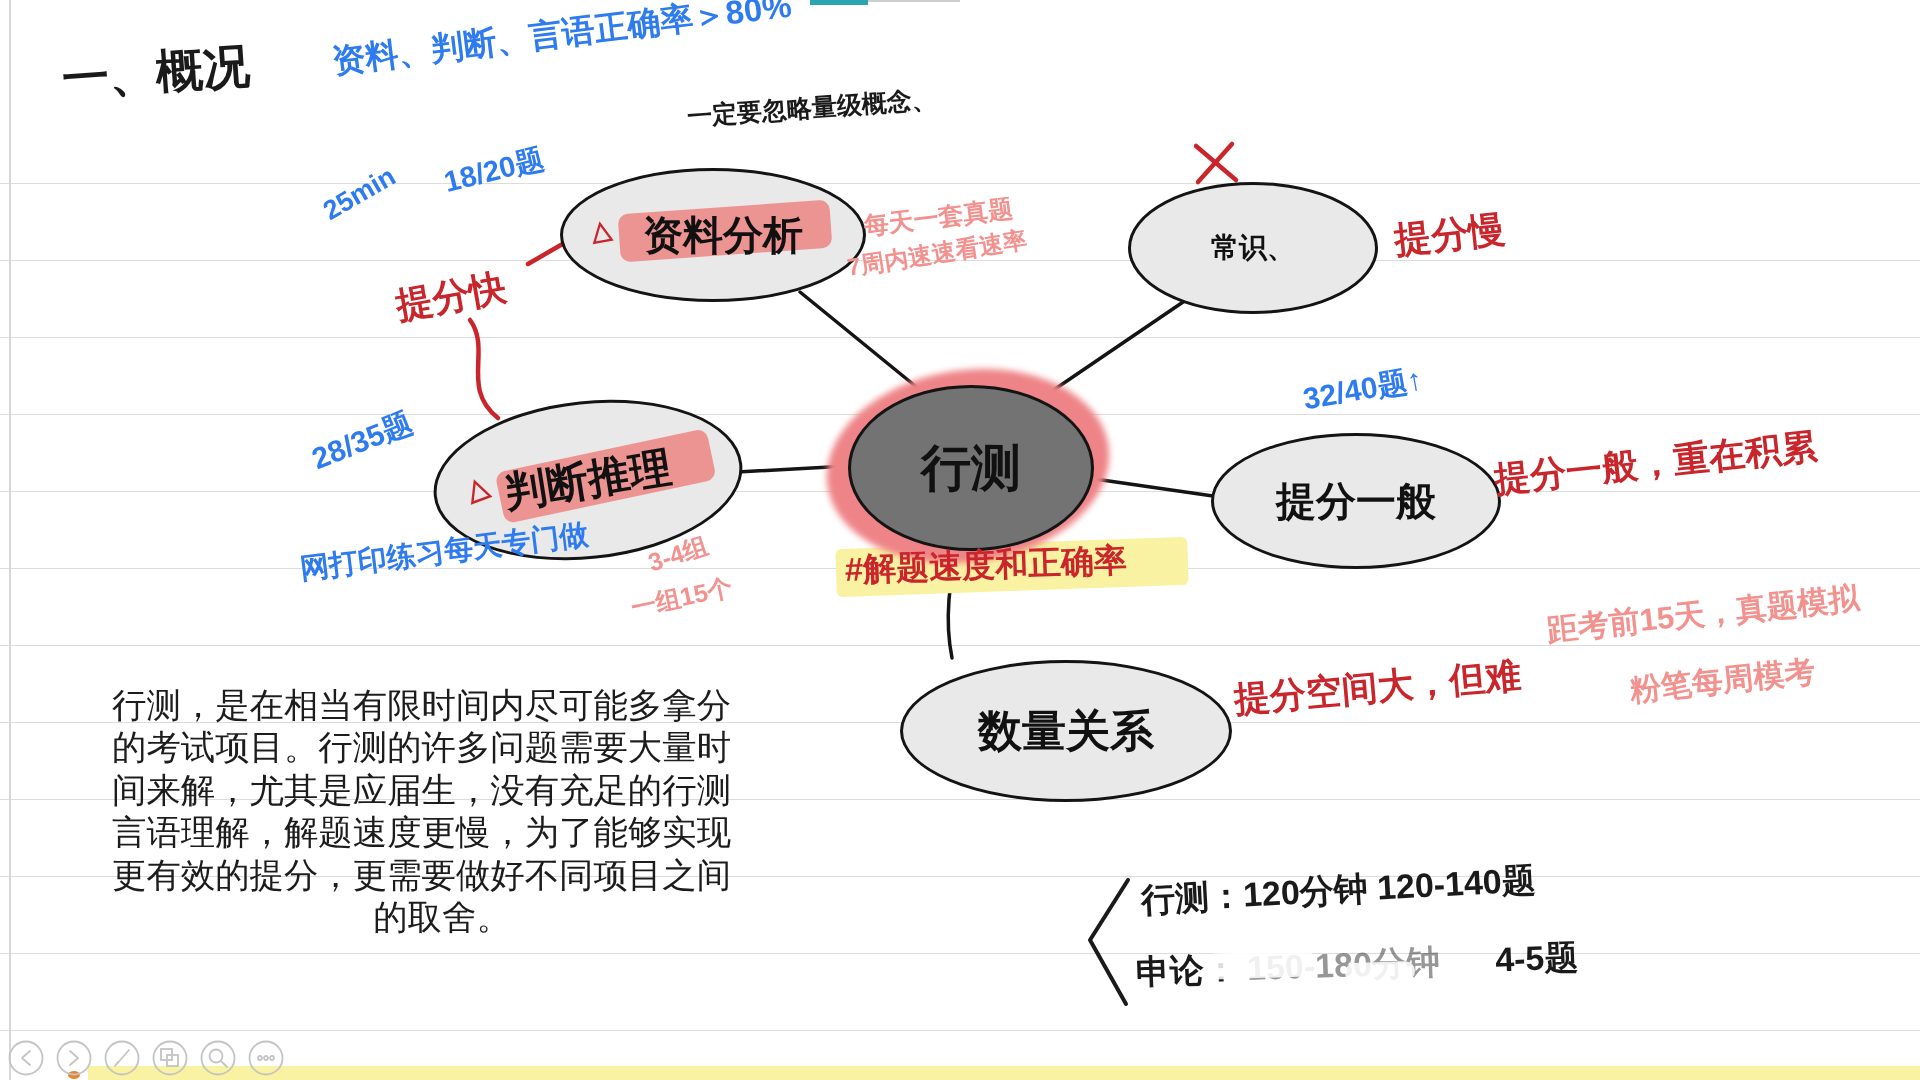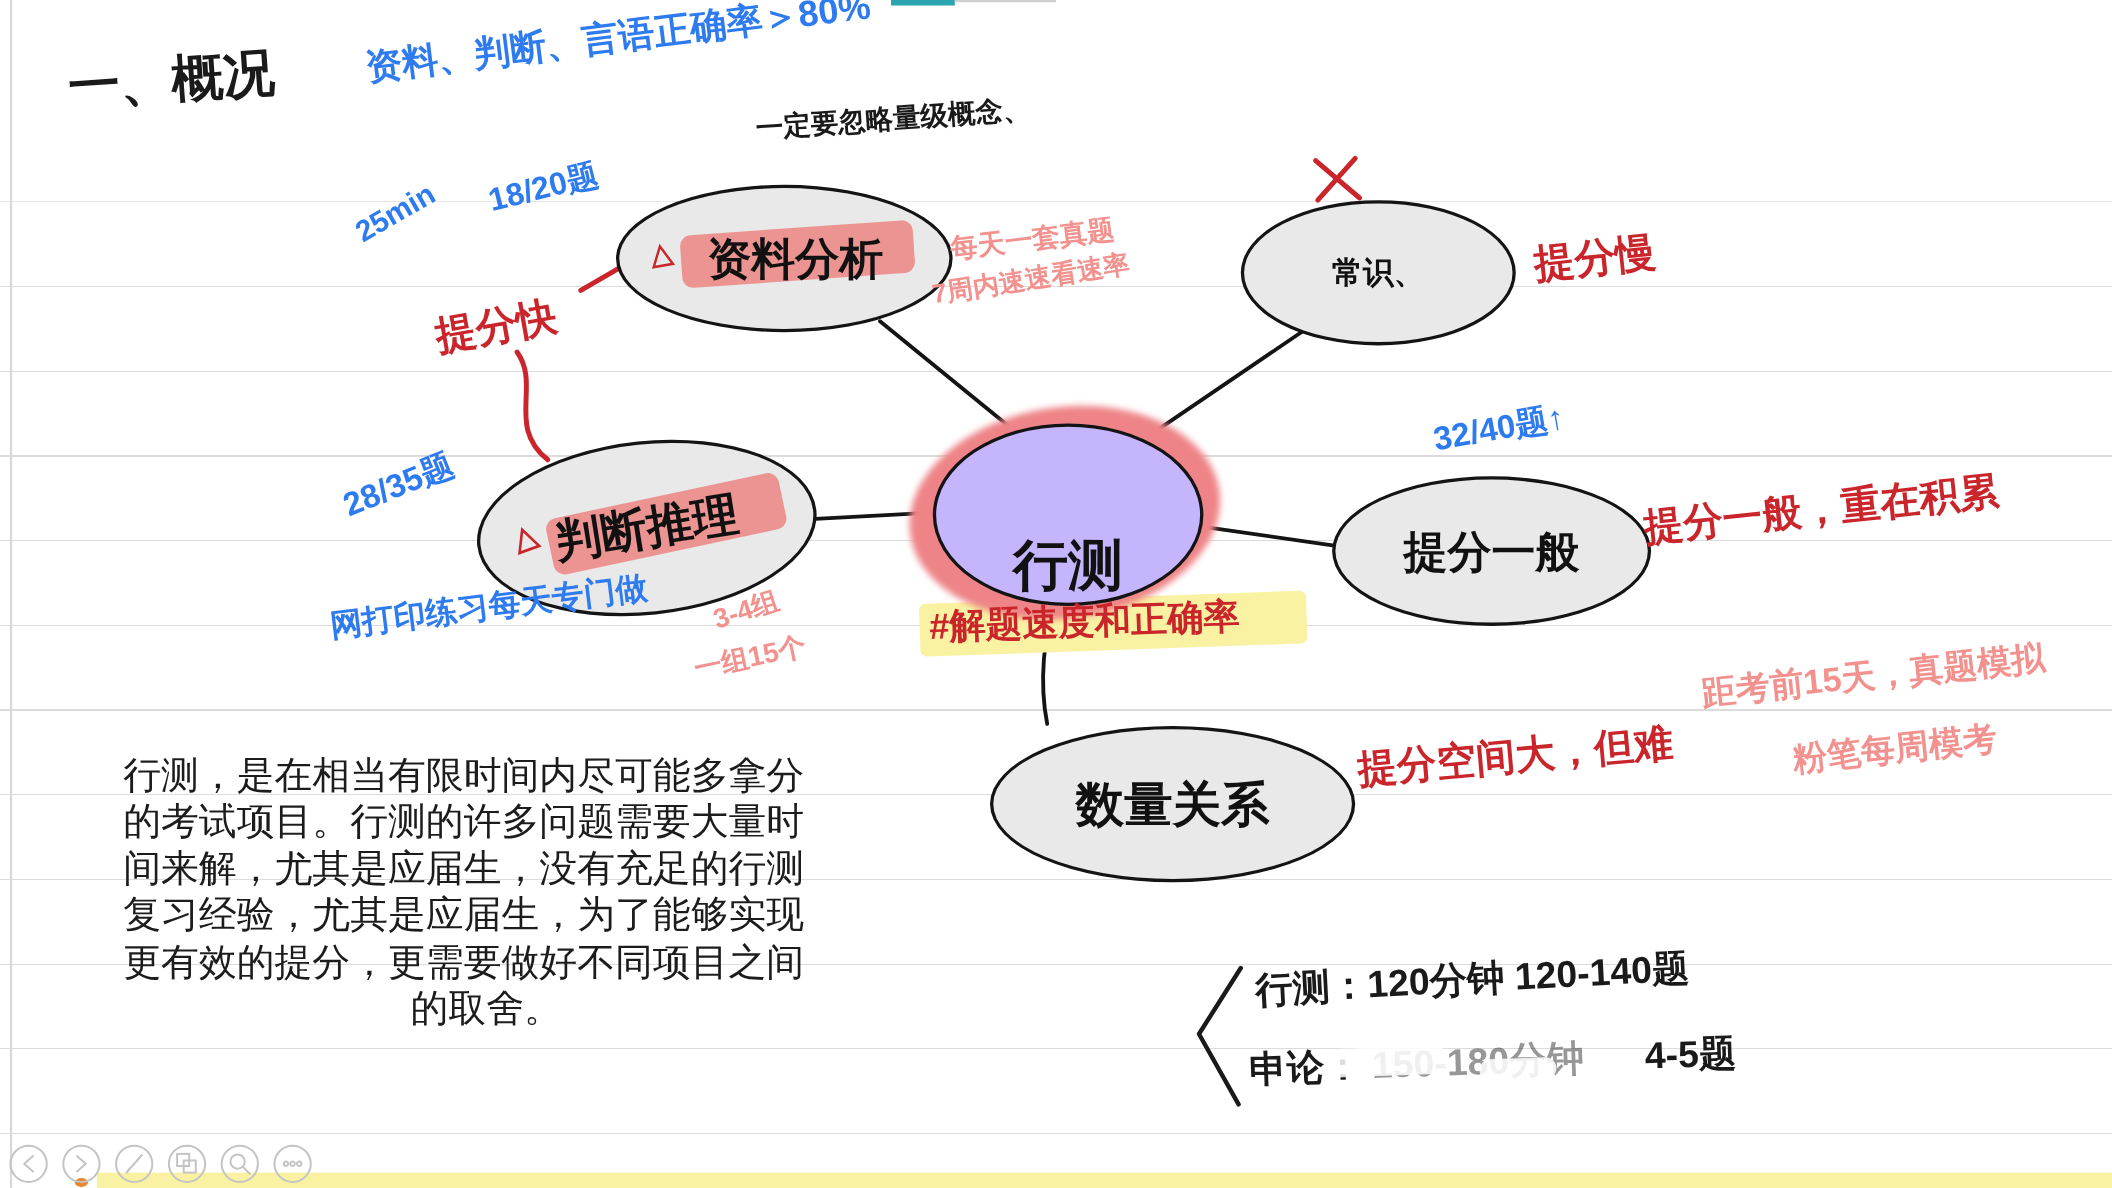--- a/index.html
+++ b/index.html
@@ -19,21 +19,21 @@
   .pink{color:#f2918d;}
   .ink{color:#1a1a1a;}
   
   .node{position:absolute;border:3.5px solid #141414;border-radius:50%;
         background:#e9e9e9;display:flex;align-items:center;justify-content:center;z-index:3;}
   .node .label{font-weight:700;color:#111;z-index:2;position:relative;}
   .hl-pink{position:absolute;background:#ec8b88;border-radius:10px;z-index:1;opacity:.9;}
   .tri{position:absolute;color:#c9252b;font-weight:700;z-index:2;}
   #xingce-blob{position:absolute;left:826px;top:370px;width:284px;height:192px;border-radius:50%;
         background:#ee8487;filter:blur(3px);transform:rotate(-8deg);z-index:2;}
-  #xingce{background:#c4b5fd;align-items:flex-end;}
+  #xingce{background:#737373;}
   #yellow-hl{position:absolute;left:836px;top:543px;width:352px;height:48px;background:#f9f2a2;
         border-radius:6px;transform:rotate(-2deg);z-index:2;}
   
   #paragraph{position:absolute;left:112px;top:684px;width:660px;z-index:4;color:#1c1c1c;
         font-size:34.4px;line-height:42.4px;font-weight:500;}
   #paragraph .pline{white-space:nowrap;}
   #paragraph .pline.last{text-align:center;white-space:normal;}
   
   .faded{opacity:.45;}
   .streak{position:absolute;background:#ffffff;border-radius:10px;z-index:6;opacity:.85;}
@@ -119,21 +119,21 @@
   </div>
 
   <div class="node" style="left:900px;top:660px;width:326px;height:136px;">
     <span class="label" style="font-size:44px;">数量关系</span>
   </div>
 
   <div id="paragraph">
     <div class="pline">行测，是在相当有限时间内尽可能多拿分</div>
     <div class="pline">的考试项目。行测的许多问题需要大量时</div>
     <div class="pline">间来解，尤其是应届生，没有充足的行测</div>
-    <div class="pline">复习经验，尤其是应届生，为了能够实现</div>
+    <div class="pline">言语理解，解题速度更慢，为了能够实现</div>
     <div class="pline">更有效的提分，更需要做好不同项目之间</div>
     <div class="pline last">的取舍。</div>
   </div>
 
   <div class="hw ink" style="left:1140px;top:878px;font-size:34px;transform:rotate(-3deg);">行测：120分钟  120-140题</div>
   <div class="hw ink" style="left:1135px;top:950px;font-size:34px;transform:rotate(-2deg);">
     <span>申论：</span>
     <span class="faded">150-180分钟</span>
     <span style="margin-left:46px;">4-5题</span>
   </div>

